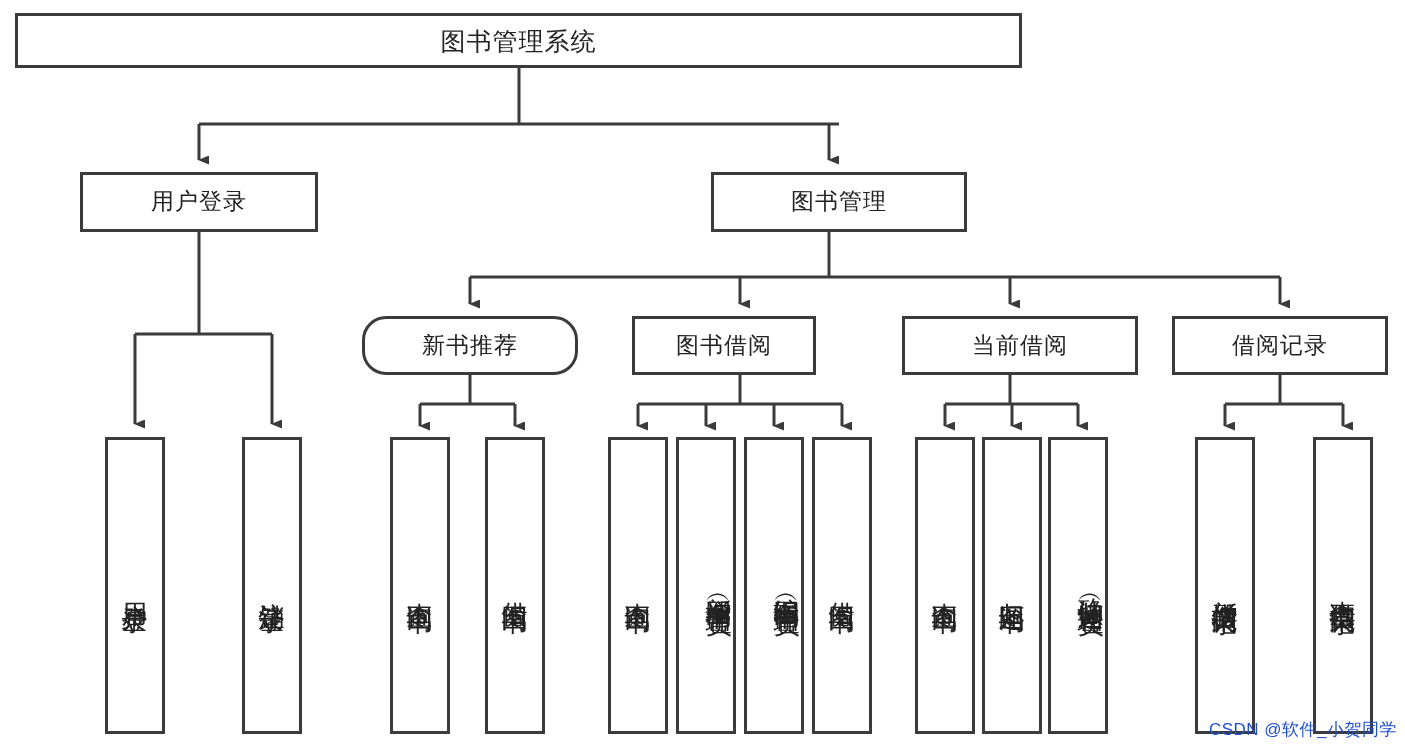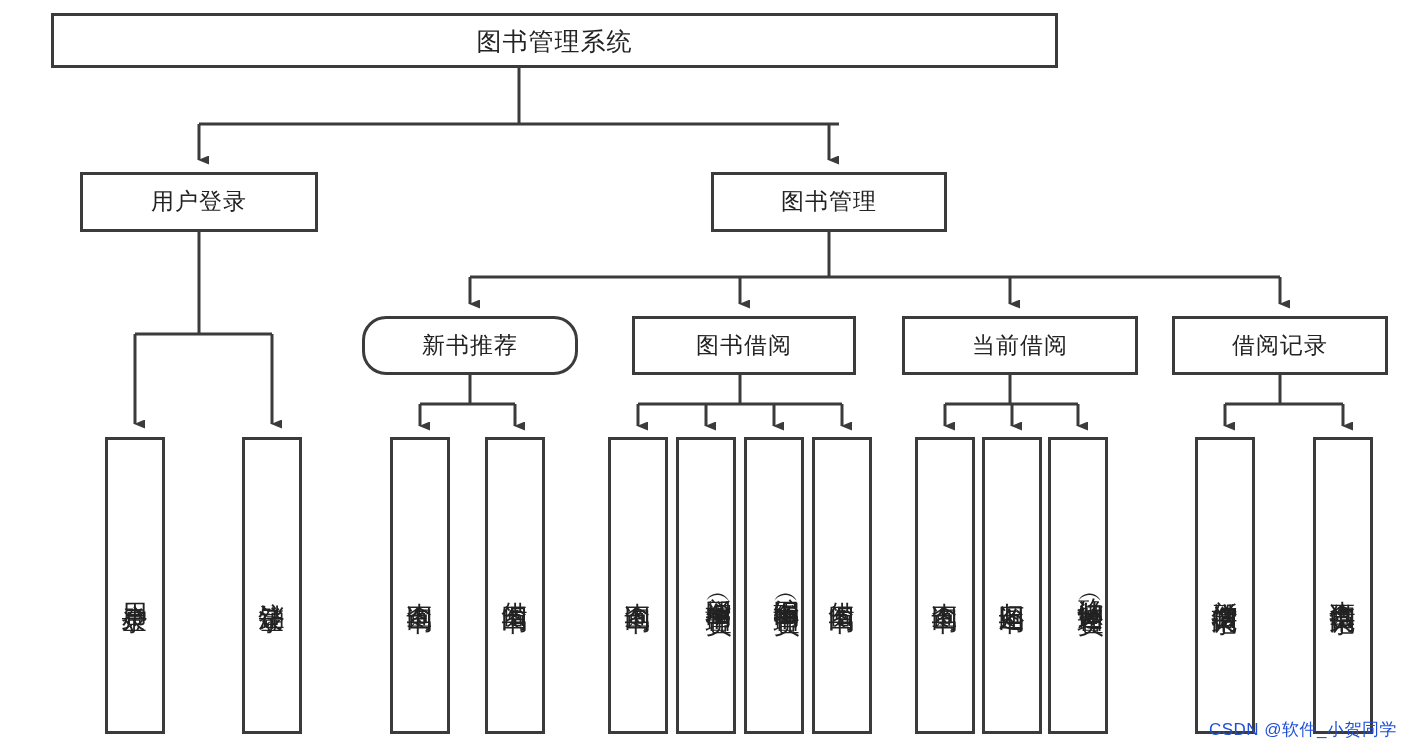--- a/index.html
+++ b/index.html
@@ -2,21 +2,21 @@
 <html><head>
 <meta charset="utf-8">
 <style>
   html,body{margin:0;padding:0;background:#ffffff;}
   body{width:1405px;height:747px;font-family:"Liberation Sans","DejaVu Sans",sans-serif;overflow:hidden;}
   #canvas{position:relative;width:1405px;height:747px;background:#fff;}
   svg.links{position:absolute;left:0;top:0;width:1405px;height:747px;pointer-events:none;}
   .node{position:absolute;box-sizing:border-box;border:3px solid #3b3b3b;background:#ffffff;
         display:flex;align-items:center;justify-content:center;color:#222;}
   .node.h{font-size:23px;letter-spacing:1px;line-height:1.2;}
-  .node.title{font-size:25px;margin-left:36px;}
+  .node.title{font-size:25px;}
   .node.v{writing-mode:vertical-rl;text-orientation:upright;font-size:26px;
           line-height:1.08;letter-spacing:2px;padding-top:6px;padding-bottom:6px;
           align-items:flex-start;justify-content:center;}
   .node.v.mid{align-items:center;}
   .watermark{position:absolute;right:8px;bottom:6px;font-size:17px;color:#1d4ed8;
              letter-spacing:0.5px;white-space:nowrap;}
 </style>
 </head>
 <body>
 
@@ -68,24 +68,24 @@
       <path d="M1280,375 L1280,404"></path>
       <path d="M1225,404 L1343,404"></path>
       <path d="M1225,404 L1225,426" marker-end="url(#arrow)"></path>
       <path d="M1343,404 L1343,426" marker-end="url(#arrow)"></path>
     </g>
   </svg>
 
   <div class="node h title" style="left:15px;top:13px;width:1007px;height:55px;">图书管理系统</div>
 
   <div class="node h" style="left:80px;top:172px;width:238px;height:60px;">用户登录</div>
-  <div class="node h" style="left:711px;top:172px;width:236px;height:60px;font-family:Liberation Serif, serif;">图书管理</div>
+  <div class="node h" style="left:711px;top:172px;width:256px;height:60px;font-family:Liberation Serif, serif;">图书管理</div>
 
   <div class="node h" style="left:362px;top:316px;width:216px;height:59px;border-radius:24px;">新书推荐</div>
-  <div class="node h" style="left:632px;top:316px;width:224px;height:59px;">图书借阅</div>
+  <div class="node h" style="left:632px;top:316px;width:184px;height:59px;">图书借阅</div>
   <div class="node h" style="left:902px;top:316px;width:236px;height:59px;">当前借阅</div>
   <div class="node h" style="left:1172px;top:316px;width:216px;height:59px;">借阅记录</div>
 
   <div class="node v mid" style="left:105px;top:437px;width:60px;height:297px;">用户登录</div>
   <div class="node v mid" style="left:242px;top:437px;width:60px;height:297px;">注销登录</div>
 
   <div class="node v mid" style="left:390px;top:437px;width:60px;height:297px;">查询图书</div>
   <div class="node v mid" style="left:485px;top:437px;width:60px;height:297px;">借阅图书</div>
 
   <div class="node v mid" style="left:608px;top:437px;width:60px;height:297px;">查询图书</div>

